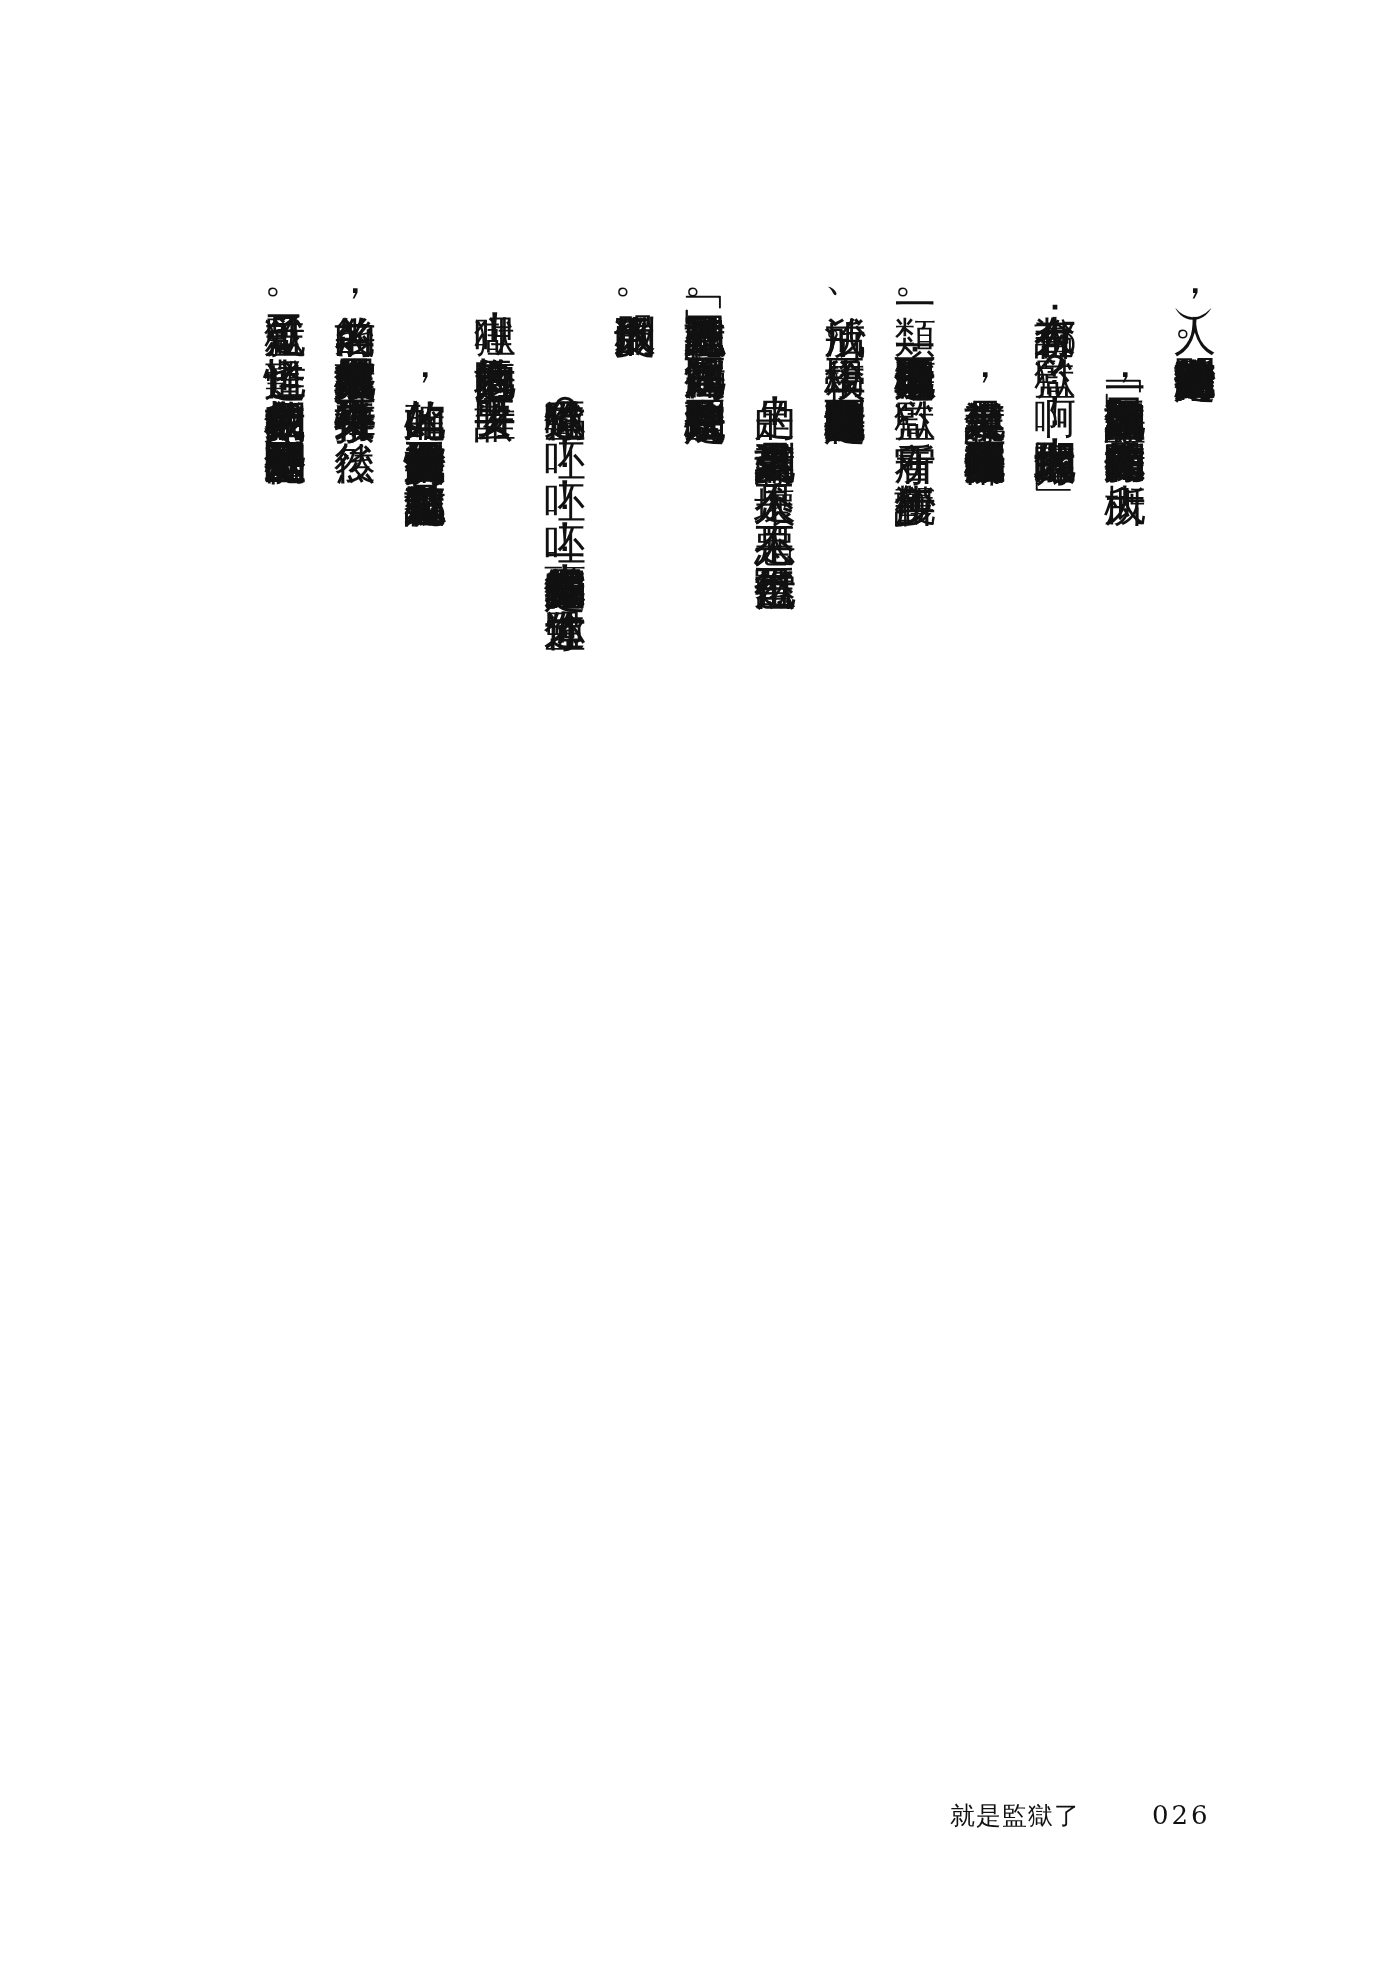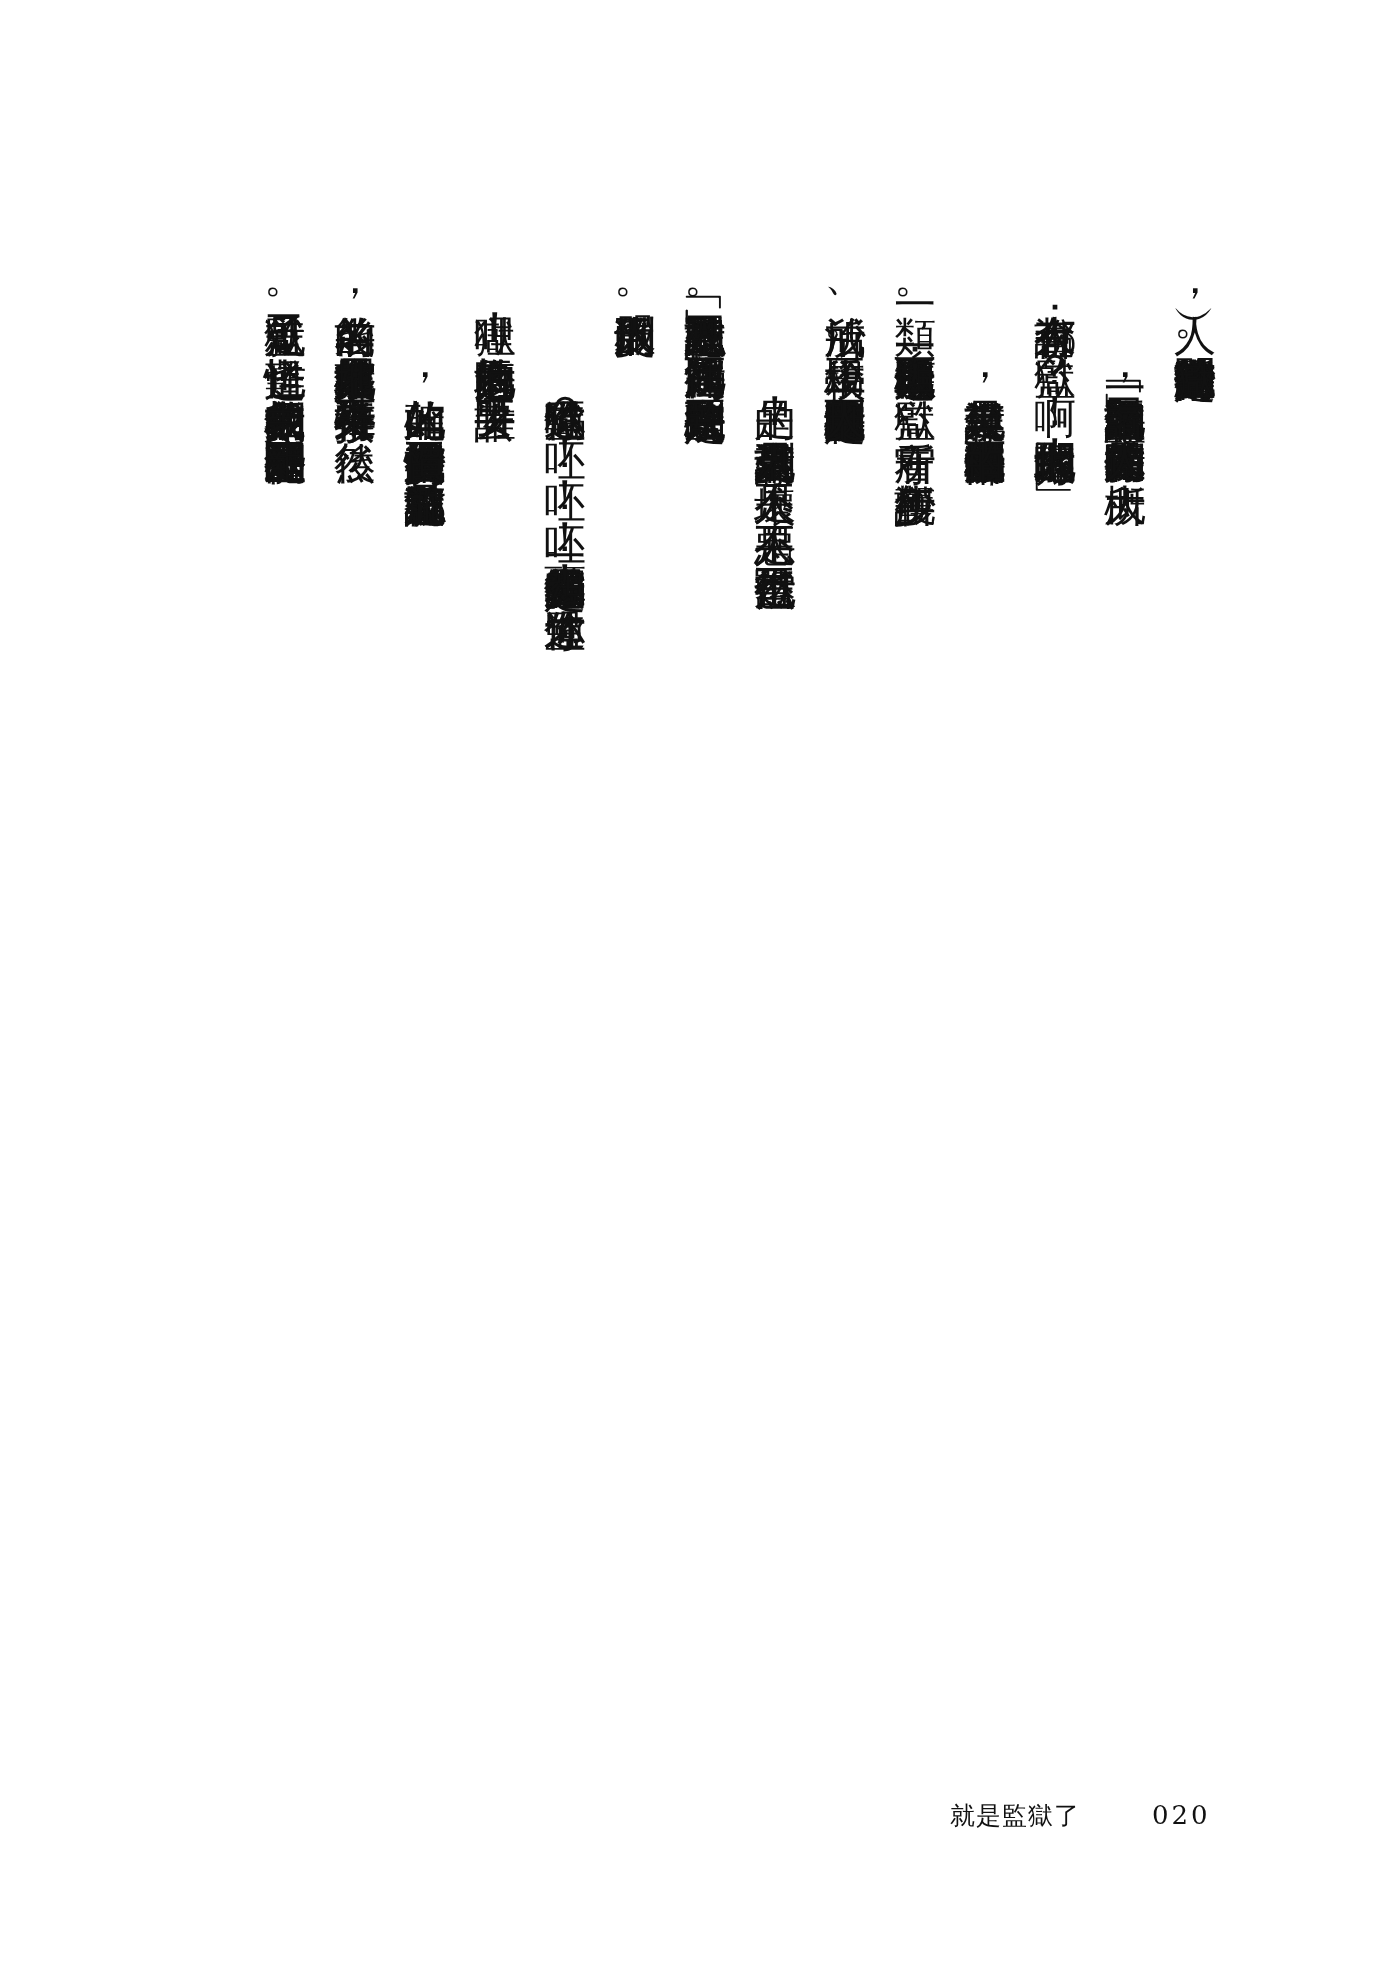--- a/index.html
+++ b/index.html
@@ -80,15 +80,15 @@
     <div class="col">獄服刑的受刑人。</div>
     <div class="col indent">你進過監獄嗎？呸！呸！呸！你一定覺得戴老師在觸你霉頭！你才進過監</div>
     <div class="col">獄哩！這麼晦氣的地方，誰要去呀？</div>
     <div class="col indent">的確如此，台灣房仲業界一直有個不成文的習慣，監獄被認爲是鄰避設施</div>
     <div class="col">的前幾名，第一名當然是殯儀館或是殯葬用地，接下來不外乎特種行業，然後</div>
     <div class="col">就是監獄了。這也難怪，在我們的刻板印象中，監獄裡關的不外是那些「刺龍</div>
   </div>
 
   <div class="footer">
     <span class="running-title">就是監獄了</span>
-    <span class="page-number">020</span>
+    <span class="page-number">026</span>
   </div>
 </div>
 
 </body></html>

